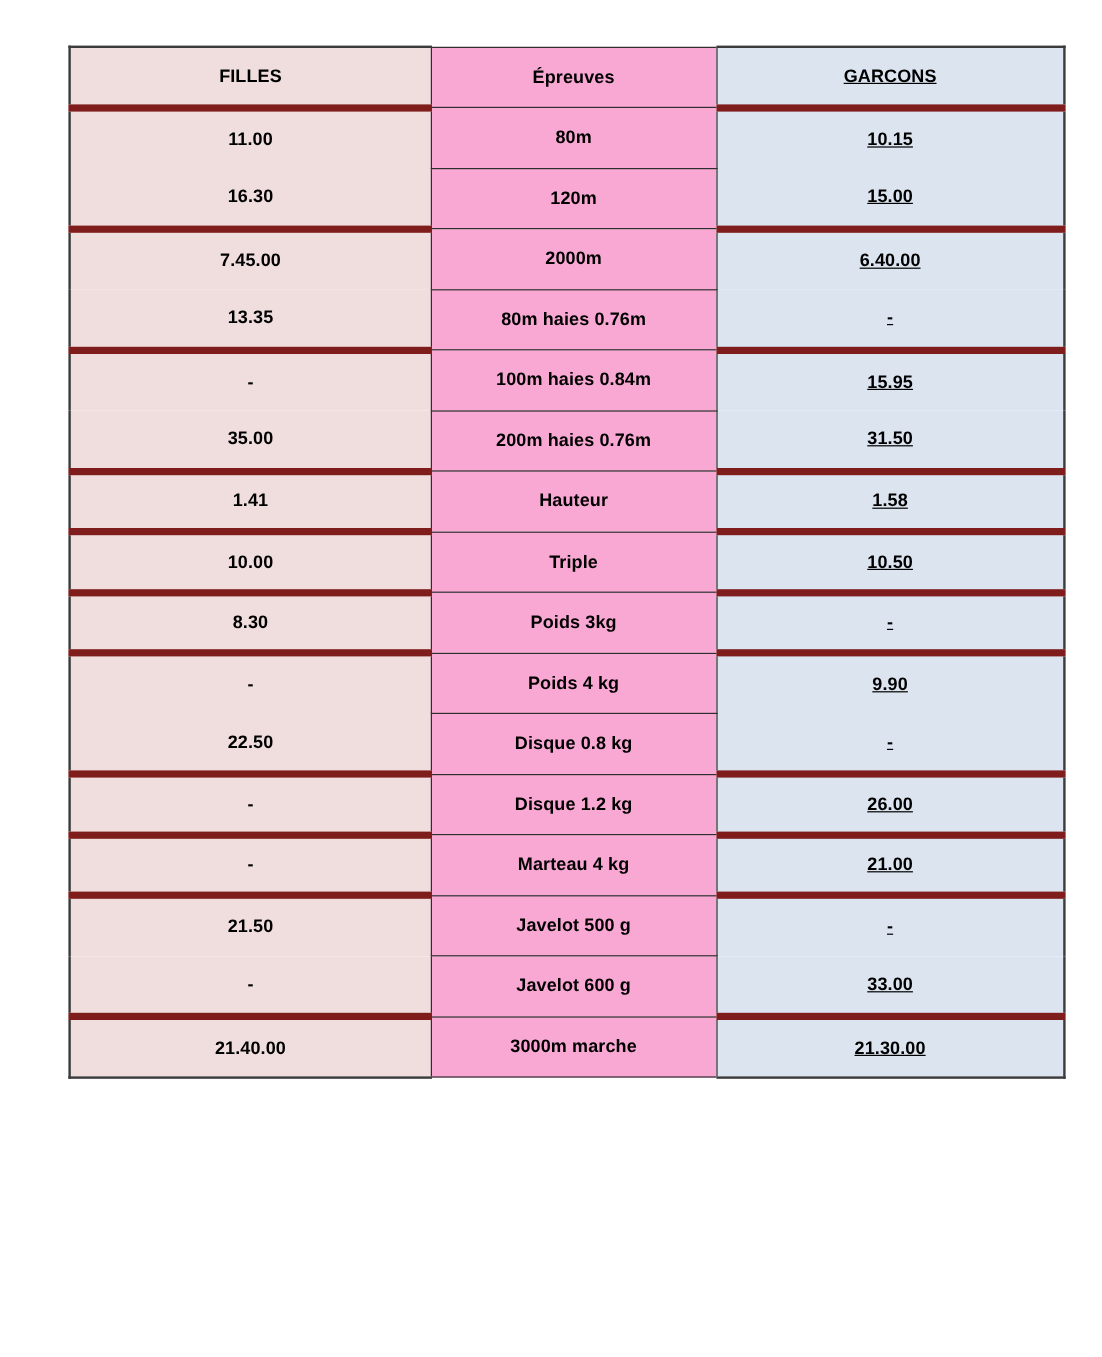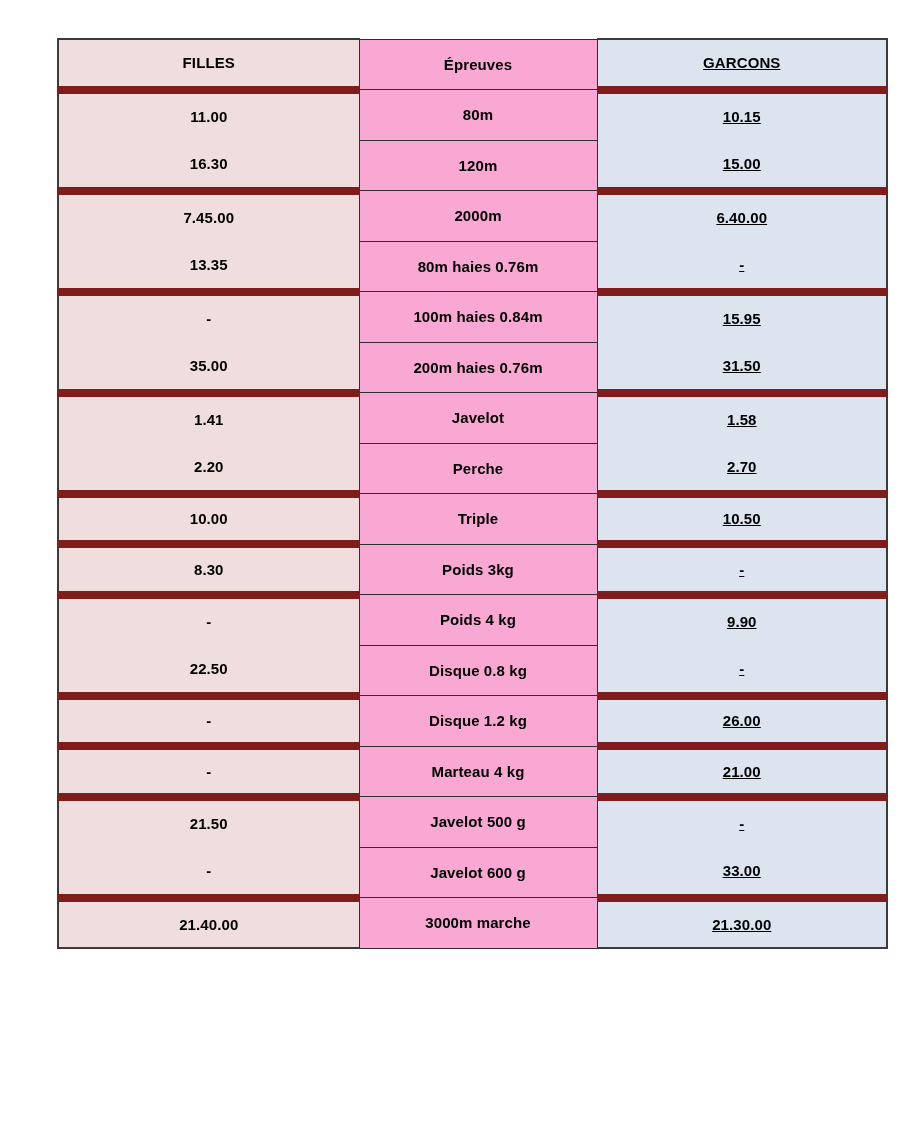--- a/index.html
+++ b/index.html
@@ -63,21 +63,21 @@
     background: #dce4f0;
     border-right: 2px solid #3b3b3b;
     border-left: 0;
     border-top: 0;
     border-bottom: 0;
     text-decoration: underline;
   }
 
   
   .grp-top.cell-filles,
-  .grp-top.cell-garcons { border-top: 8px solid #7f1d1d; }
+  .grp-top.cell-garcons { border-top: 6px solid #7f1d1d; }
   .grp-bot.cell-filles,
   .grp-bot.cell-garcons { border-bottom: 2px solid #3b3b3b; }
 
   
   .cell-epreuves {
     background: #f9a8d4;
     border: 1.6px solid #2e2e2e;
   }
 
   
@@ -139,27 +139,22 @@
           <td class="cell-epreuves">100m haies 0.84m</td>
           <td class="cell-garcons grp-top">15.95</td>
         </tr>
         <tr>
           <td class="cell-filles grp-bot">35.00</td>
           <td class="cell-epreuves">200m haies 0.76m</td>
           <td class="cell-garcons grp-bot">31.50</td>
         </tr>
         <tr>
           <td class="cell-filles grp-top">1.41</td>
-          <td class="cell-epreuves">Javelot</td>
+          <td class="cell-epreuves">Hauteur</td>
           <td class="cell-garcons grp-top">1.58</td>
-        </tr>
-        <tr>
-          <td class="cell-filles grp-bot">2.20</td>
-          <td class="cell-epreuves">Perche</td>
-          <td class="cell-garcons grp-bot">2.70</td>
         </tr>
         <tr>
           <td class="cell-filles grp-top grp-bot">10.00</td>
           <td class="cell-epreuves">Triple</td>
           <td class="cell-garcons grp-top grp-bot">10.50</td>
         </tr>
         <tr>
           <td class="cell-filles grp-top grp-bot">8.30</td>
           <td class="cell-epreuves">Poids 3kg</td>
           <td class="cell-garcons grp-top grp-bot dash">-</td>

